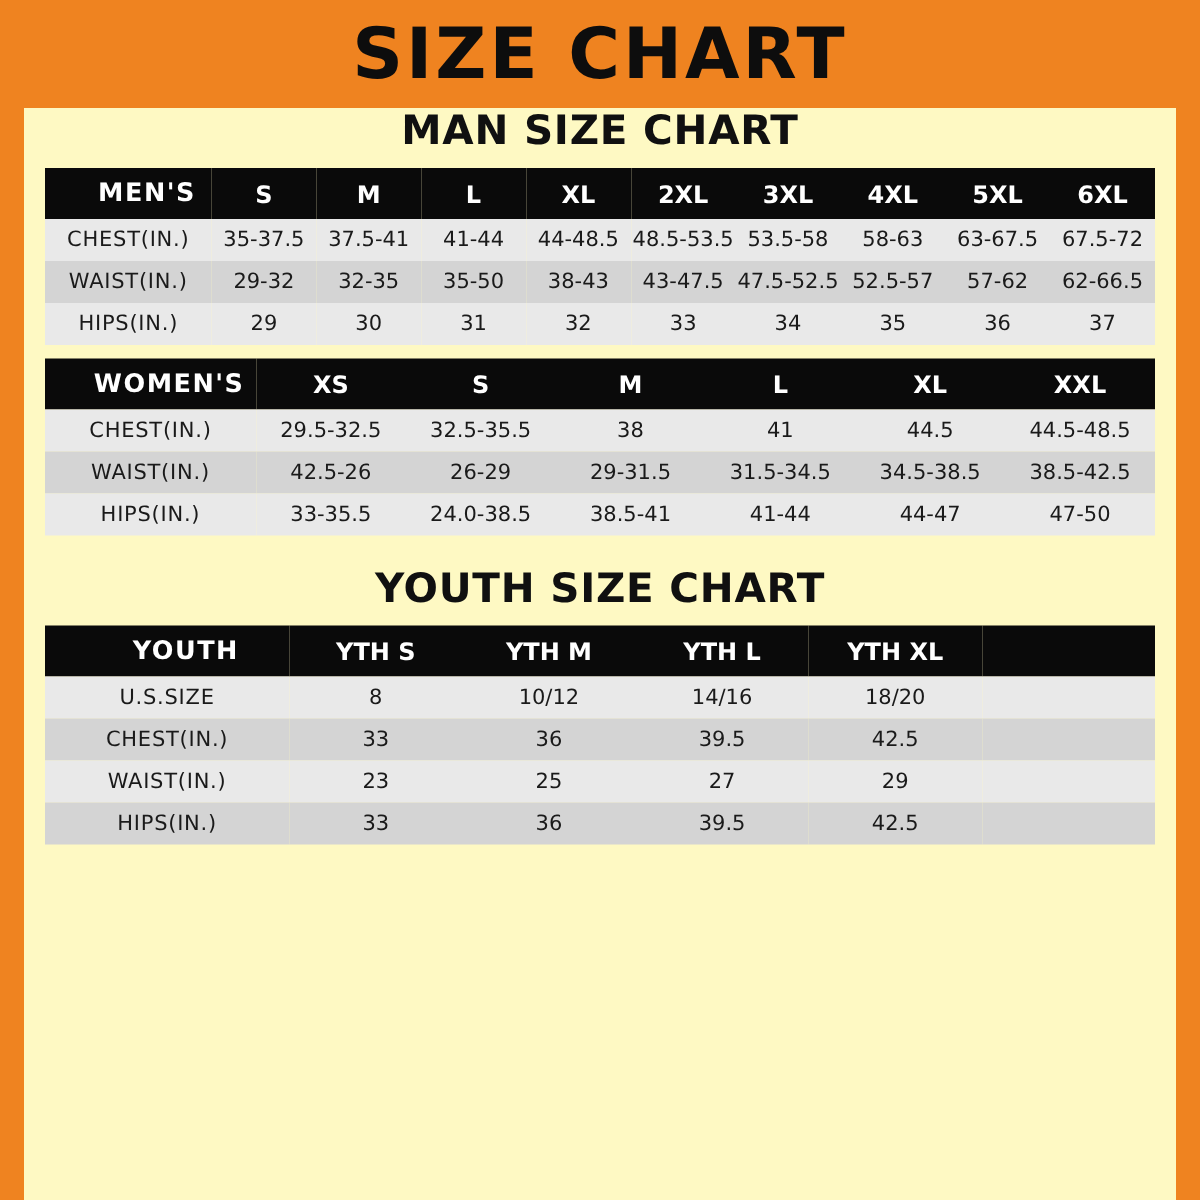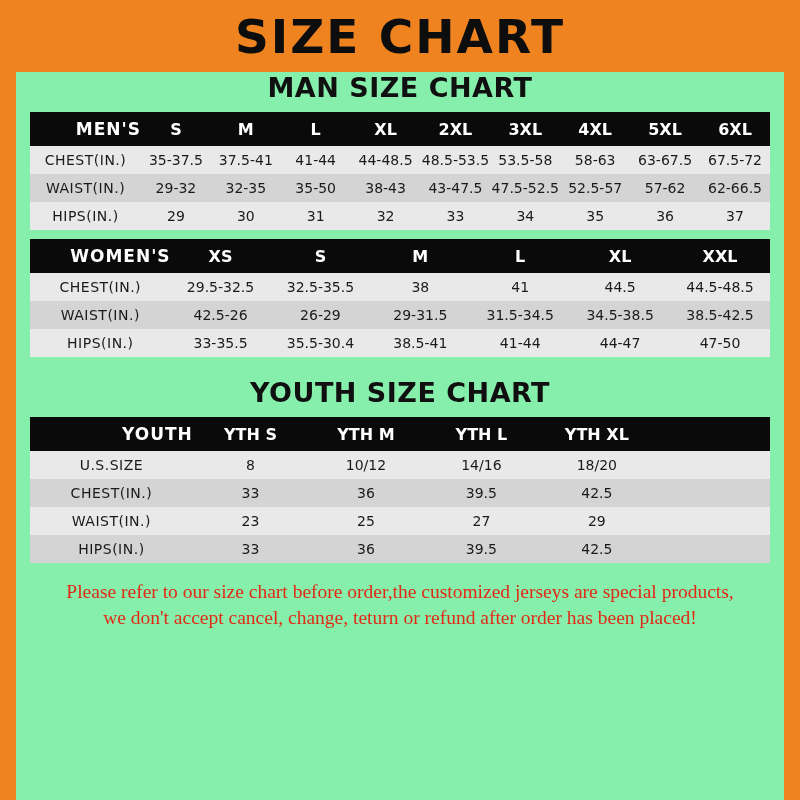--- a/index.html
+++ b/index.html
@@ -13,21 +13,21 @@
     font-family: "Liberation Sans", sans-serif;
     overflow: hidden;
   }
   .page {
     position: relative;
     width: 800px;
     height: 800px;
     box-sizing: border-box;
     border-left: 16px solid #ef8320;
     border-right: 16px solid #ef8320;
-    background: #86efac;
+    background: #fef9c3;
   }
   .top-banner {
     height: 72px;
     background: #ef8320;
     display: flex;
     align-items: center;
     justify-content: center;
   }
   .top-banner .title {
     font-family: "DejaVu Sans", sans-serif;
@@ -65,21 +65,21 @@
     padding: 0;
   }
   table.size thead th {
     background: #0a0a0a;
     color: #ffffff;
     font-weight: bold;
     height: 34px;
     font-size: 16px;
   }
   table.size thead th.rowlabel {
-    text-align: right;
+    text-align: center;
     padding-left: 25px;
     font-size: 17px;
     letter-spacing: 1px;
   }
   table.size tbody td {
     height: 28px;
     font-size: 14px;
     color: #1a1a1a;
   }
   table.size tbody td.rowlabel {
@@ -225,21 +225,21 @@
           <td>42.5-26</td>
           <td>26-29</td>
           <td>29-31.5</td>
           <td>31.5-34.5</td>
           <td>34.5-38.5</td>
           <td>38.5-42.5</td>
         </tr>
         <tr class="odd">
           <td class="rowlabel">HIPS(IN.)</td>
           <td>33-35.5</td>
-          <td>35.5-30.4</td>
+          <td>24.0-38.5</td>
           <td>38.5-41</td>
           <td>41-44</td>
           <td>44-47</td>
           <td>47-50</td>
         </tr>
       </tbody>
     </table>
 
     <div class="section-title t3">YOUTH SIZE CHART</div>
     <table class="size youth">
@@ -290,19 +290,15 @@
           <td class="rowlabel">HIPS(IN.)</td>
           <td>33</td>
           <td>36</td>
           <td>39.5</td>
           <td>42.5</td>
           <td></td>
         </tr>
       </tbody>
     </table>
 
-    <div class="notice">
-      <div>Please refer to our size chart before order,the customized jerseys are special products,</div>
-      <div>we don't accept cancel, change, teturn or refund after order has been placed!</div>
-    </div>
 
   </div>
 </div>
 
 </body></html>

